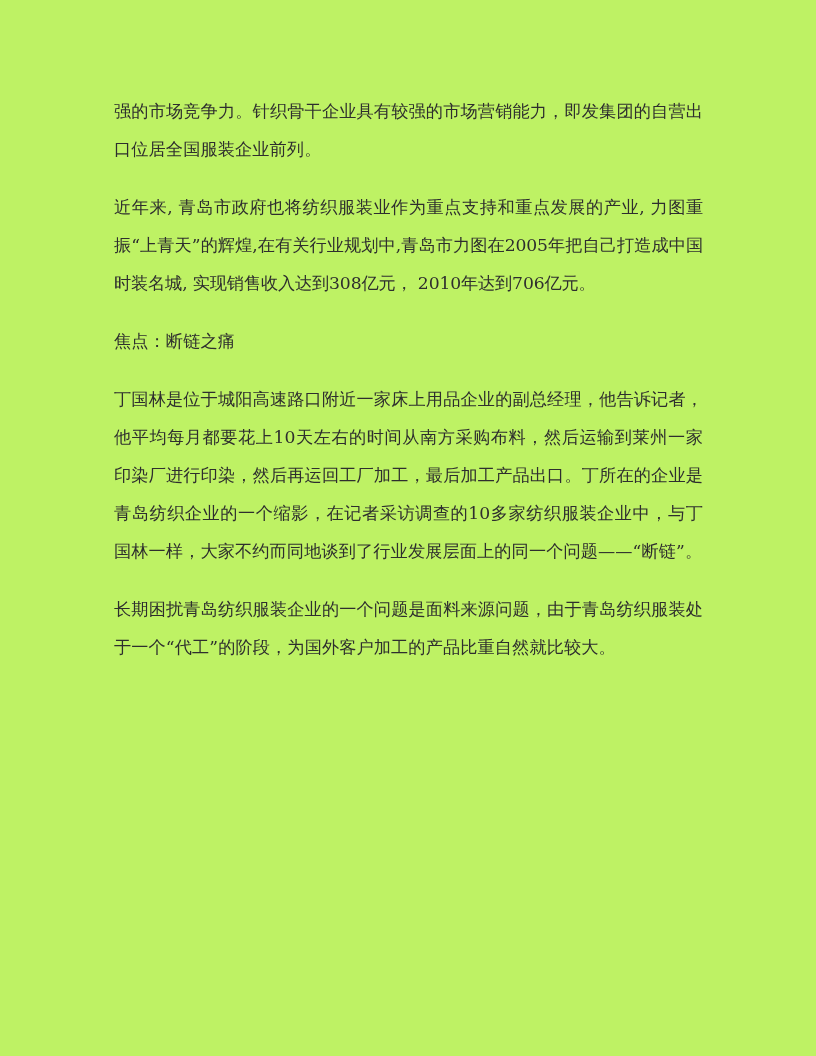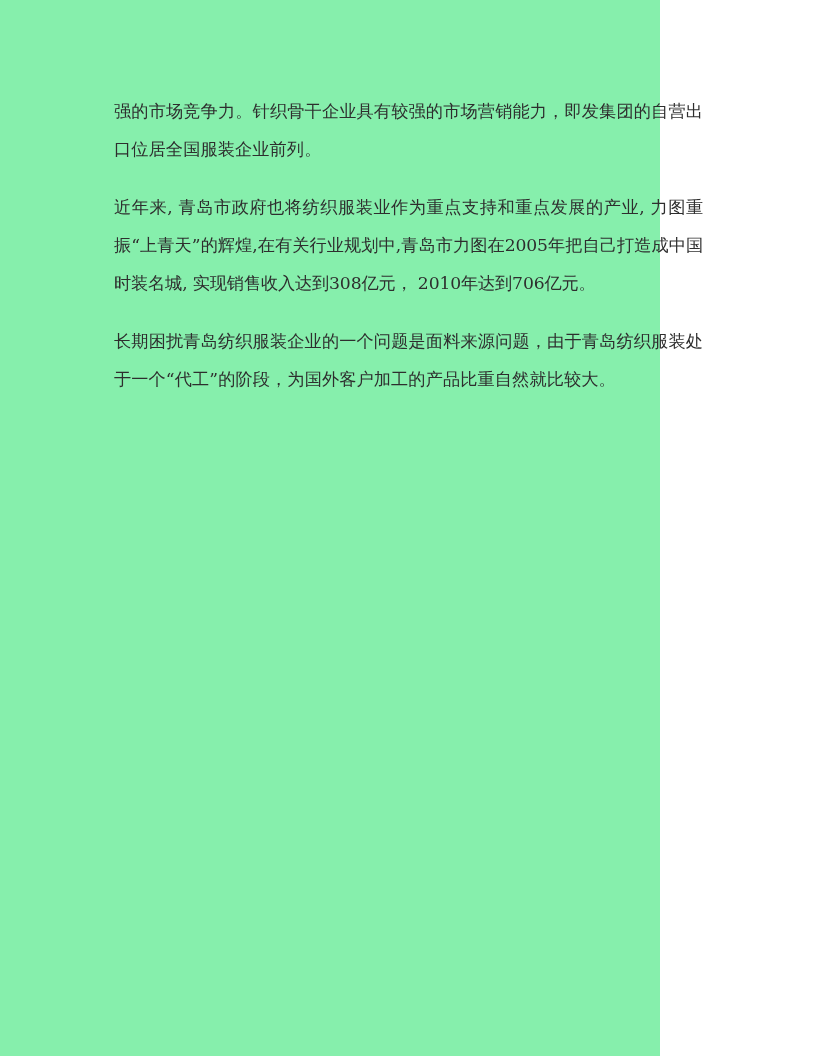--- a/index.html
+++ b/index.html
@@ -11,23 +11,23 @@
     width: 816px;
     height: 1056px;
     background: #ffffff;
     font-family: "DejaVu Serif", "Liberation Serif", serif;
     -webkit-font-smoothing: antialiased;
     overflow: hidden;
   }
 
   .page {
     position: relative;
-    width: 660px;
+    width: 816px;
     height: 1056px;
-    background: #86efac;
+    background: #bef264;
     box-sizing: border-box;
   }
 
   .content {
     position: absolute;
     left: 114px;
     top: 92px;
     width: 589px;
   }
 
@@ -65,19 +65,21 @@
 <body>
 
 <div class="page">
   <div class="content">
 
     <p class="para">强的市场竞争力。针织骨干企业具有较强的市场营销能力，即发集团的自营出口位居全国服装企业前列。</p>
 
 
     <p class="para tight">近年来, 青岛市政府也将纺织服装业作为重点支持和重点发展的产业, 力图重振“上青天”的辉煌,在有关行业规划中,青岛市力图在2005年把自己打造成中国时装名城, 实现销售收入达到308亿元， 2010年达到706亿元。</p>
 
+    <p class="heading">焦点：断链之痛</p>
 
+    <p class="para">丁国林是位于城阳高速路口附近一家床上用品企业的副总经理，他告诉记者，他平均每月都要花上10天左右的时间从南方采购布料，然后运输到莱州一家印染厂进行印染，然后再运回工厂加工，最后加工产品出口。丁所在的企业是青岛纺织企业的一个缩影，在记者采访调查的10多家纺织服装企业中，与丁国林一样，大家不约而同地谈到了行业发展层面上的同一个问题——“断链”。</p>
 
 
     <p class="para">长期困扰青岛纺织服装企业的一个问题是面料来源问题，由于青岛纺织服装处于一个“代工”的阶段，为国外客户加工的产品比重自然就比较大。</p>
 
   </div>
 </div>
 
 </body></html>

